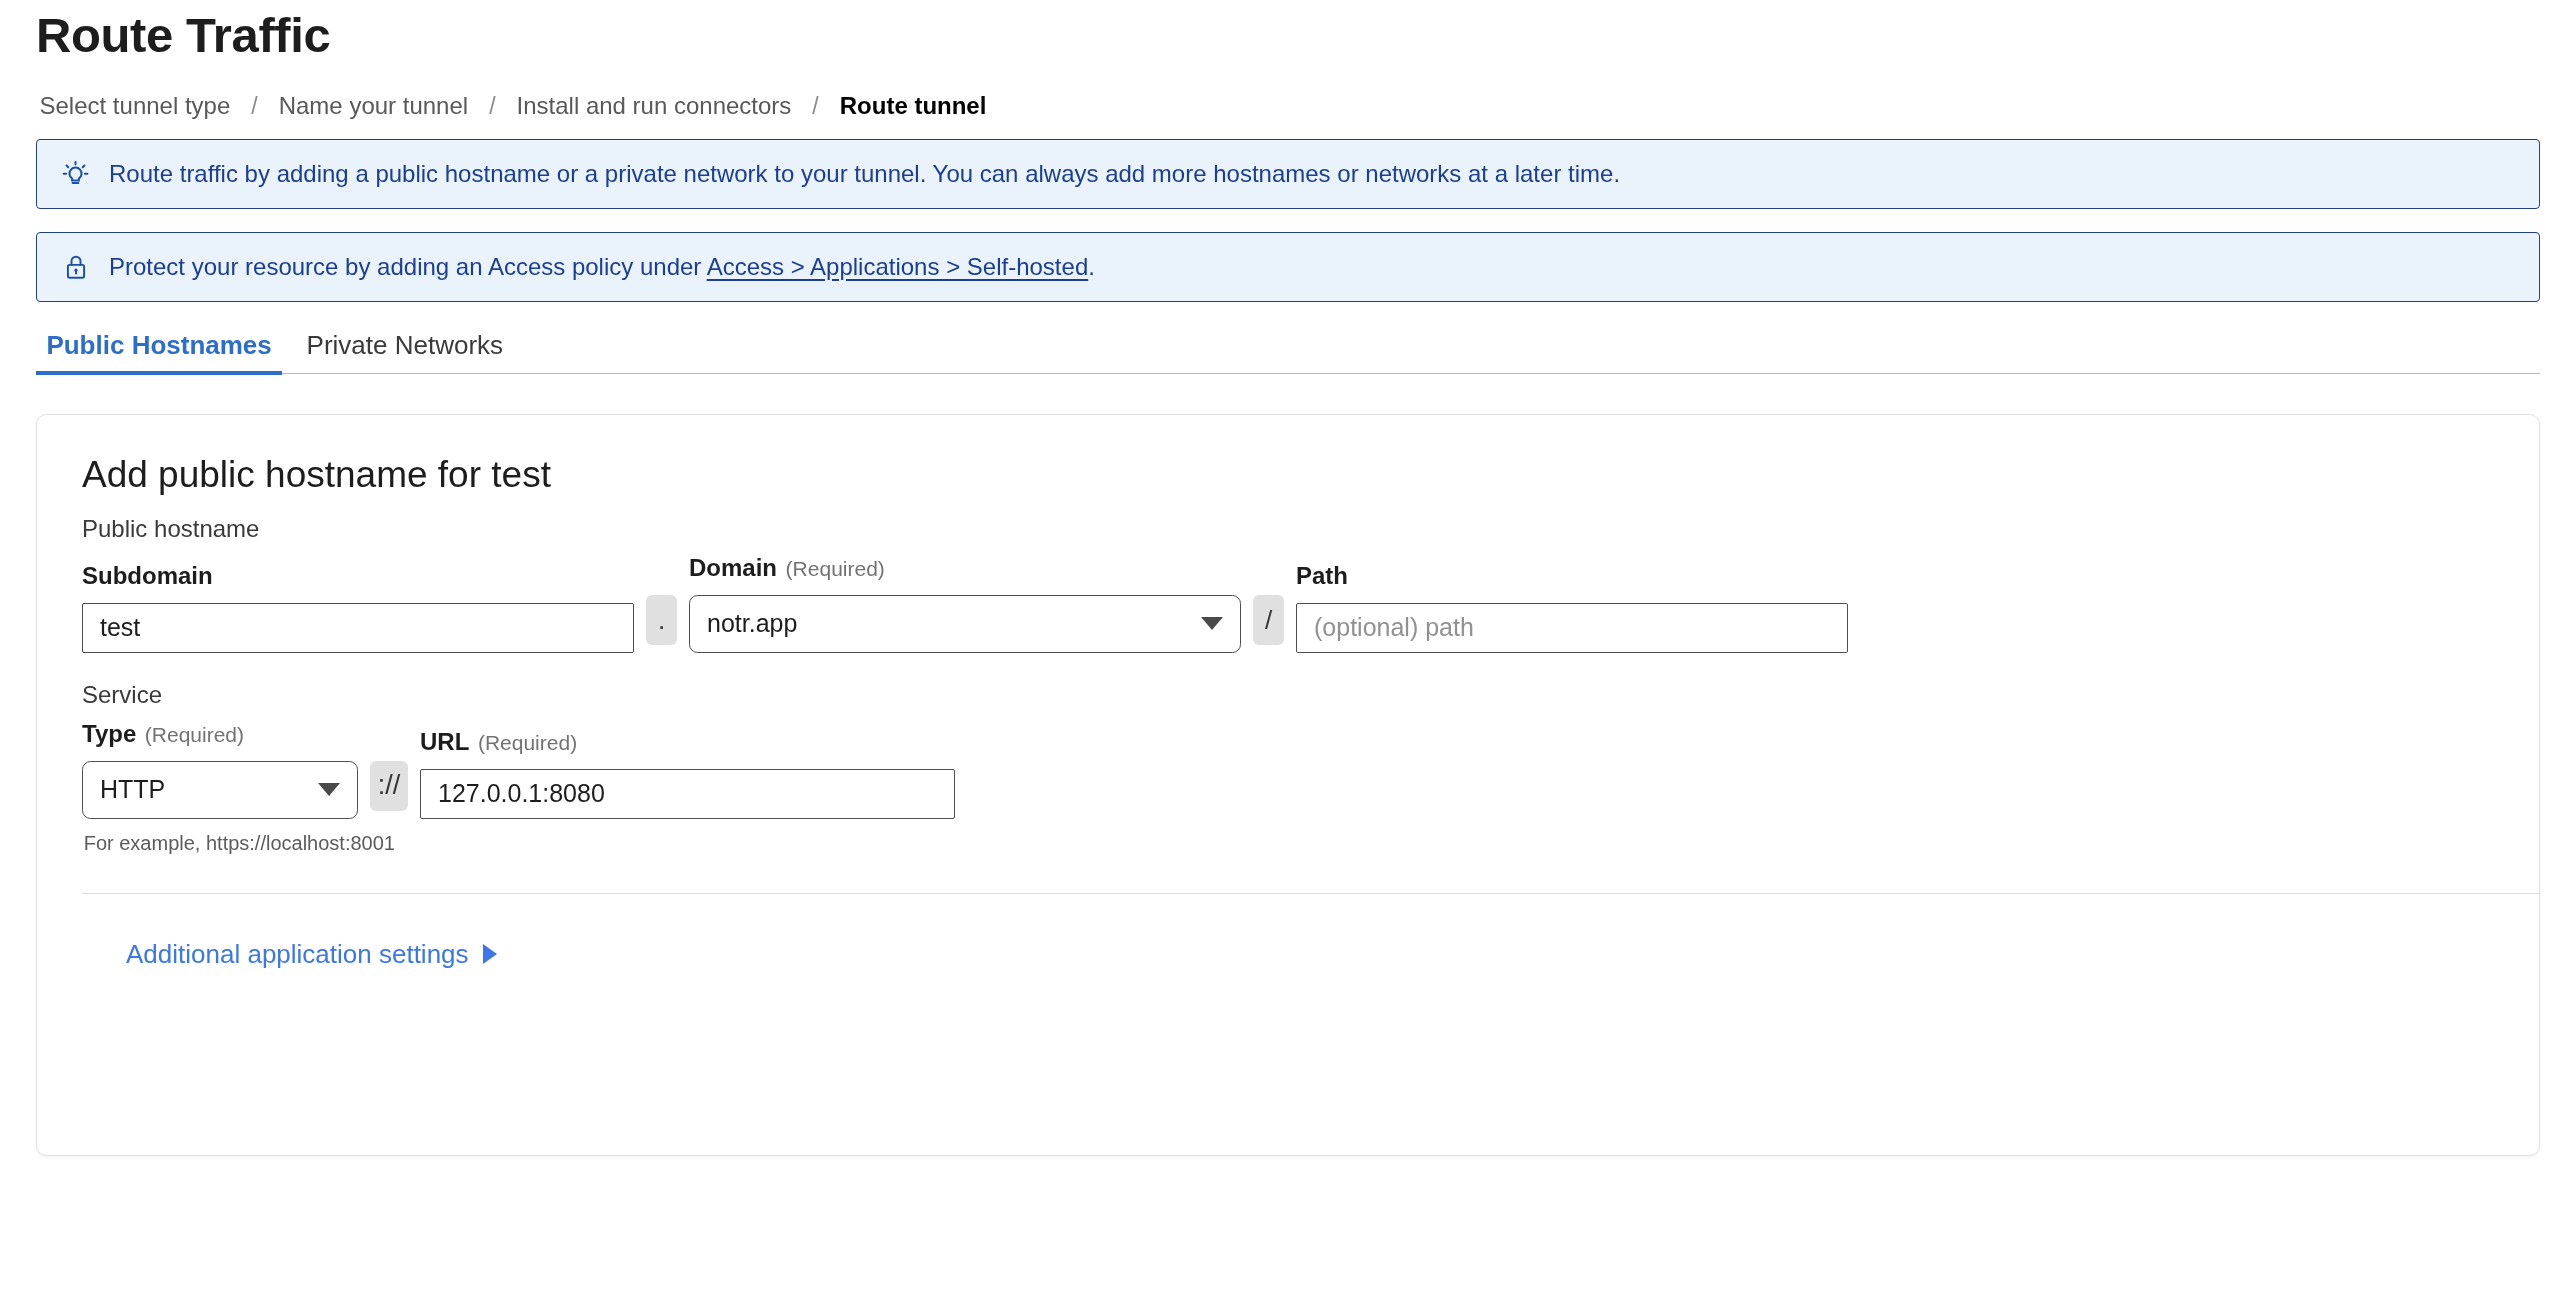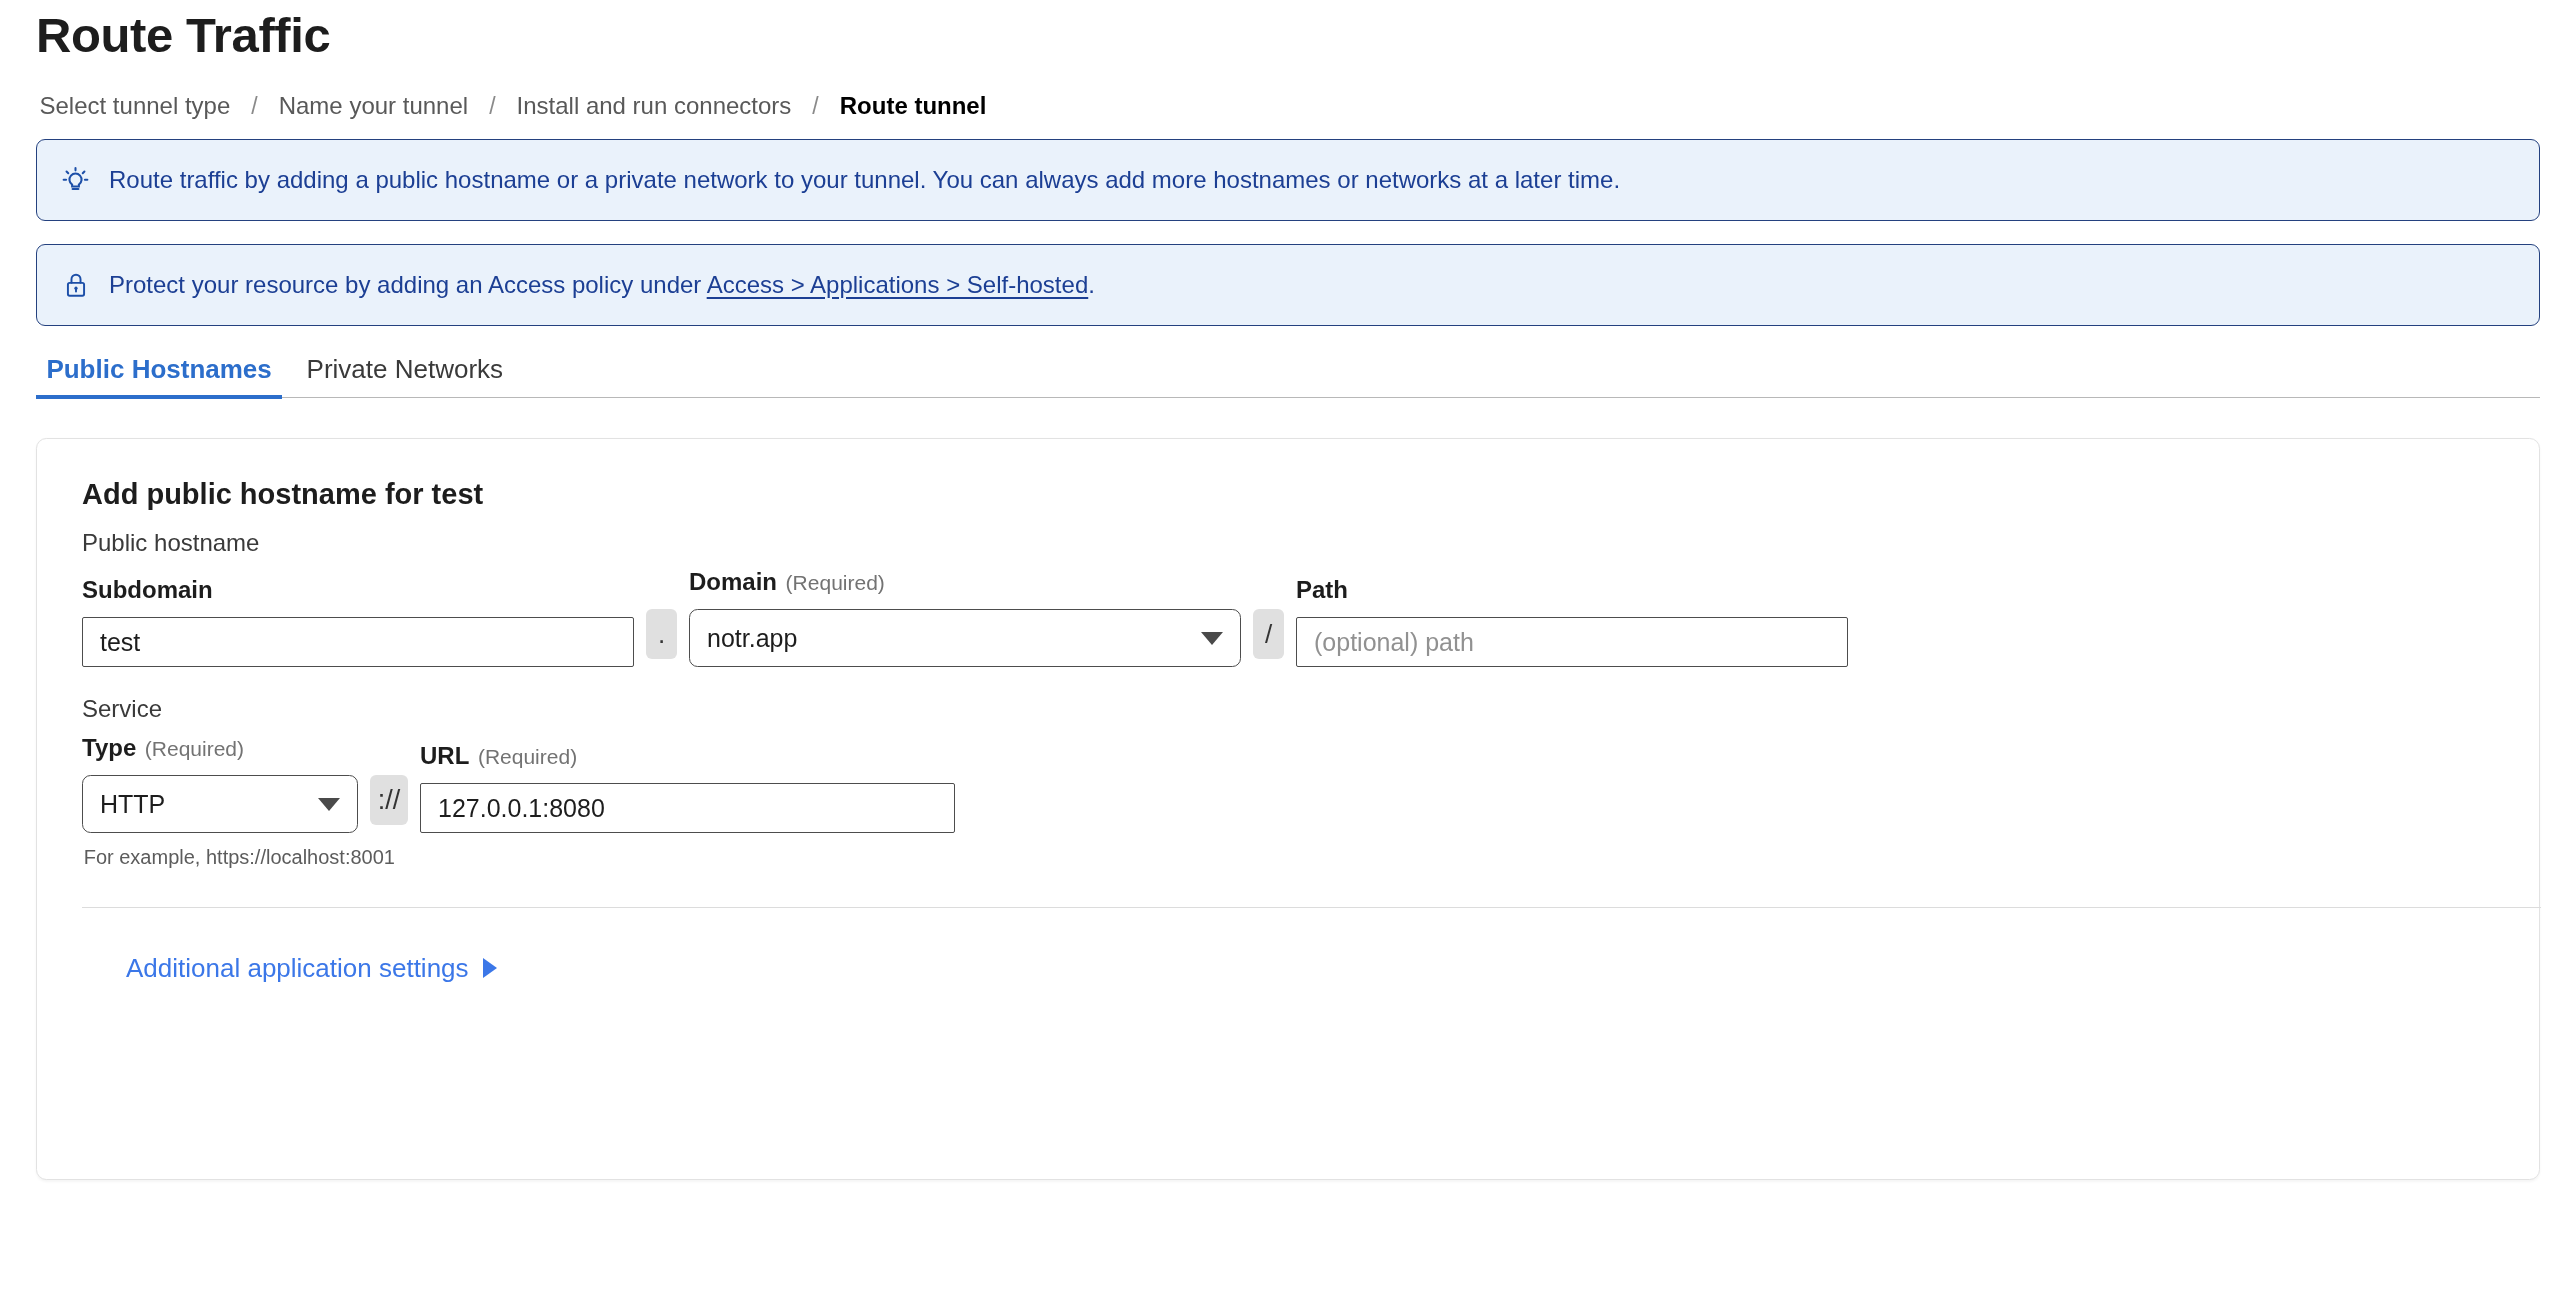--- a/index.html
+++ b/index.html
@@ -51,22 +51,22 @@
     color: #8a8a8a;
     margin: 0 21px;
     font-size: 23px;
   }
 
   
   .banner {
     margin-top: 21px;
     border: 1.7px solid #24417f;
     background: #eaf2fb;
-    border-radius: 9px;
-    height: 82px;
+    border-radius: 4px;
+    height: 70px;
     display: flex;
     align-items: center;
     padding: 0 24px;
     width: 100%;
   }
   .banner + .banner { margin-top: 22.4px; }
   .banner-icon {
     flex: 0 0 auto;
     width: 29px;
     height: 29px;
@@ -123,22 +123,22 @@
     margin-top: 40px;
     border: 1.7px solid #e2e2e2;
     border-radius: 10.4px;
     background: #ffffff;
     box-shadow: 0 1.7px 2.6px rgba(0,0,0,0.045);
     padding: 38px 45px 0 45px;
     width: 100%;
     height: 742px;
   }
   .card-title {
-    font-size: 29px;
-    font-weight: bold;
+    font-size: 37px;
+    font-weight: normal;
     color: #1d1d1d;
     margin: 0;
     line-height: 1.2;
   }
   .section-label {
     font-size: 24px;
     color: #3a3a3a;
     margin-top: 17px;
     line-height: 1.2;
   }

